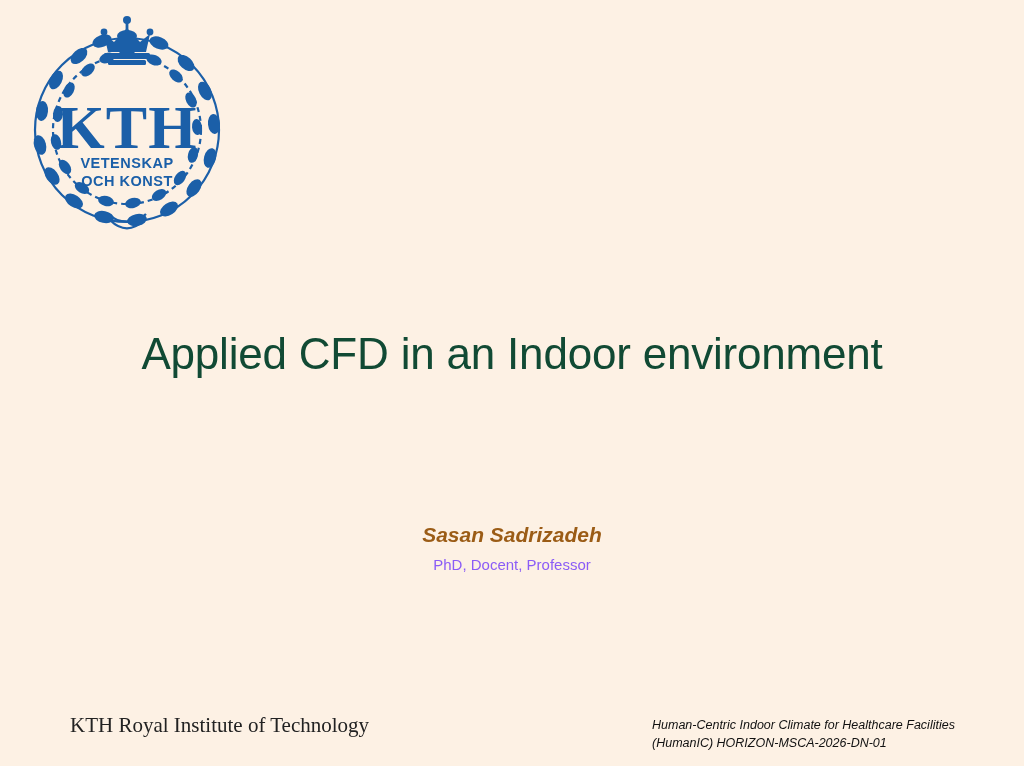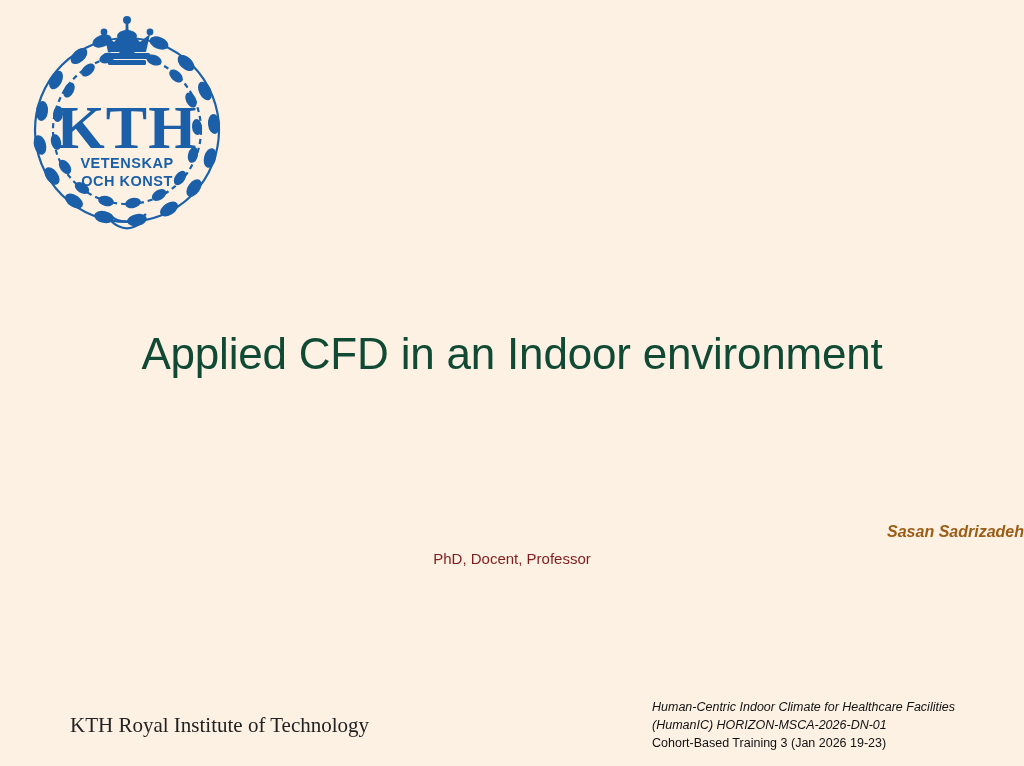--- a/index.html
+++ b/index.html
@@ -47,31 +47,30 @@
 
   
   .author-block {
     position: absolute;
     left: 0;
     right: 0;
     top: 522px;
     text-align: center;
   }
   .author-name {
-    font-size: 16px;
+    font-size: 21px;
     font-weight: bold;
     font-style: italic;
     color: #9b5c16;
     line-height: 1.2;
-    text-align: right;
   }
   .author-role {
     margin-top: 9px;
     font-size: 15px;
-    color: #7f1d1d;
+    color: #8b5cf6;
     line-height: 1.2;
   }
 
   
   .footer-left {
     position: absolute;
     left: 38px;
     bottom: 28px;
     font-size: 21px;
     color: #222222;
@@ -171,16 +170,15 @@
   <div class="author-block">
     <div class="author-name">Sasan Sadrizadeh</div>
     <div class="author-role">PhD, Docent, Professor</div>
   </div>
 
   <div class="footer-left">KTH Royal Institute of Technology</div>
 
   <div class="footer-right">
     <div class="ital">Human-Centric Indoor Climate for Healthcare Facilities</div>
     <div class="ital">(HumanIC) HORIZON-MSCA-2026-DN-01</div>
-    <div>Cohort-Based Training 3 (Jan 2026 19-23)</div>
   </div>
 
 </div>
 
 </body></html>

